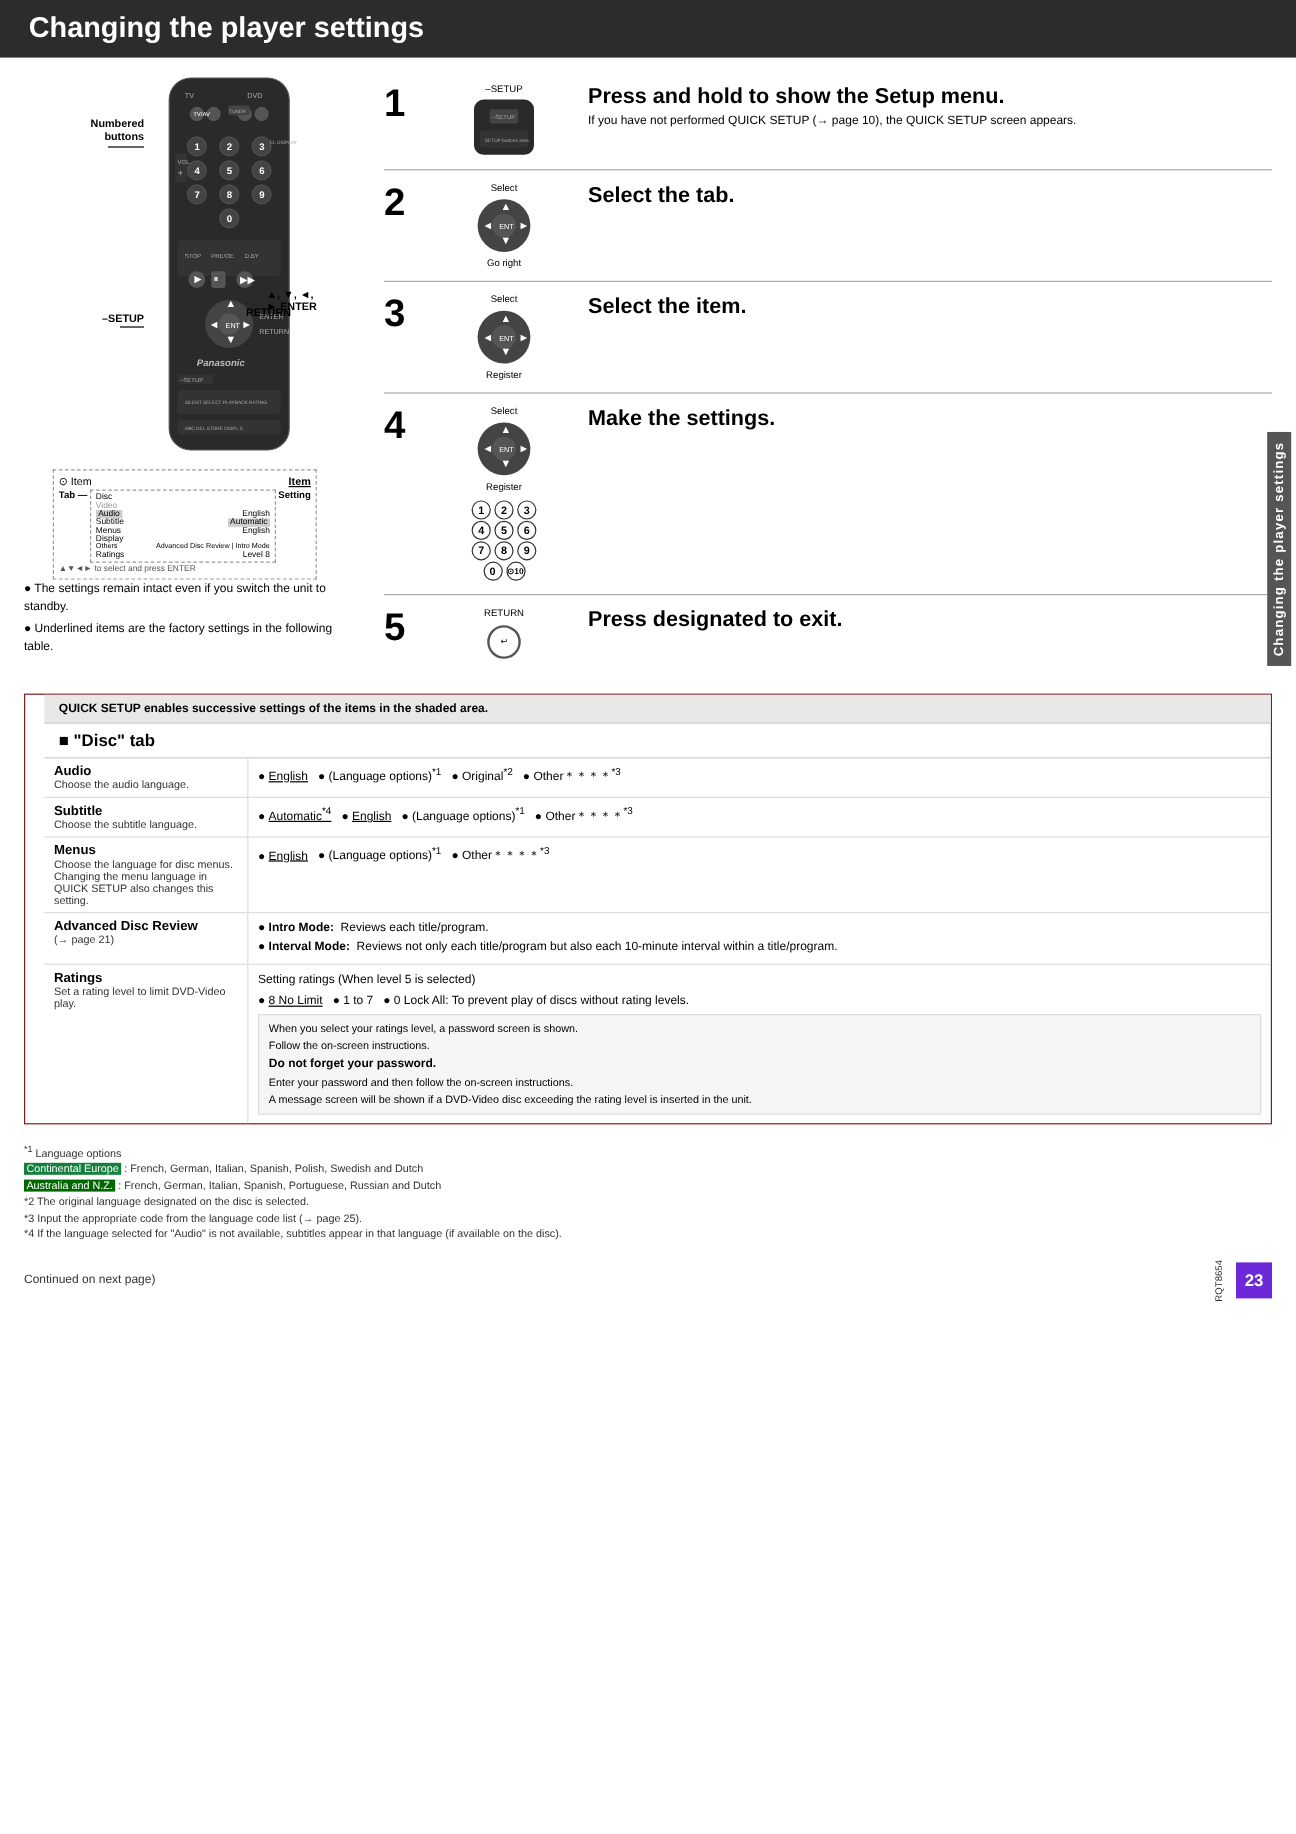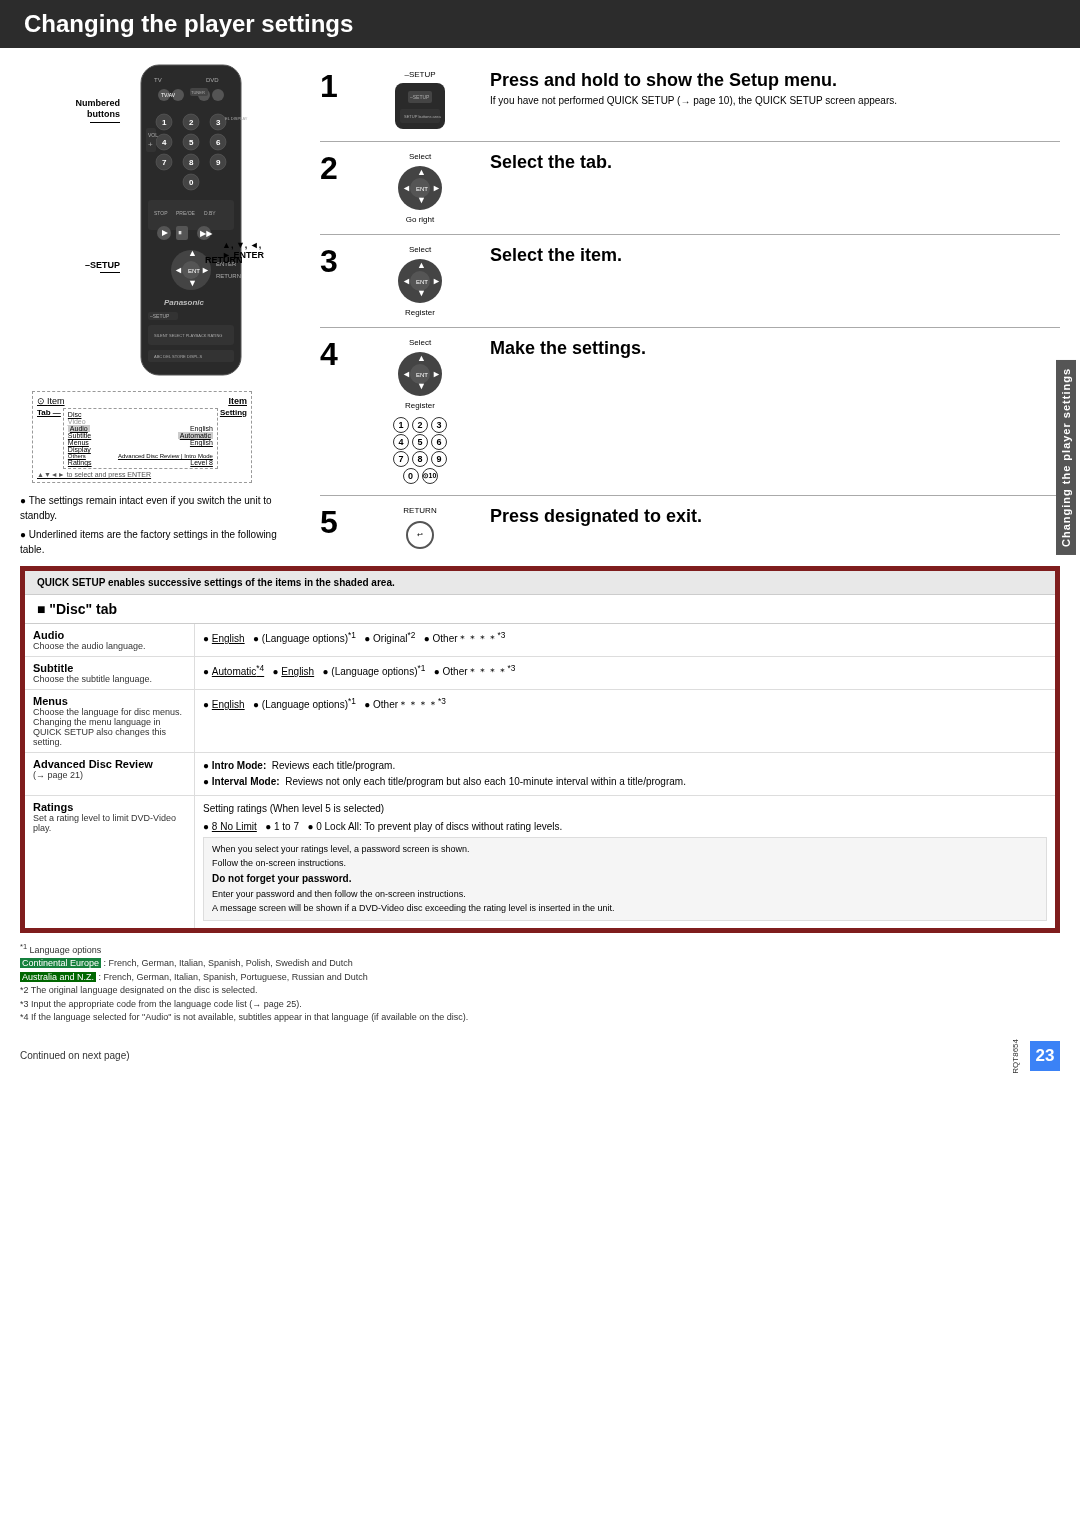--- a/index.html
+++ b/index.html
@@ -48,37 +48,38 @@
     
     .setup-diagram {
       margin-top: 10px;
       border: 1px dashed #999;
       padding: 4px;
       font-size: 9px;
       width: 220px;
     }
 
     .bullet-notes {
-      margin-top: 10px;
+      margin-top: 0;
       font-size: 10px;
       line-height: 1.5;
     }
     .bullet-notes p {
       margin-bottom: 4px;
     }
 
     
     .right-section {
       flex: 1;
     }
 
     
     .disc-section {
-      margin: 3px 20px;
-      border: 5px solid #7f1d1d;
+      margin: 15px 20px;
+      border: 1px solid #7f1d1d;
+      padding-left: 16px;
     }
 
     .quick-setup-notice {
       background: #e8e8e8;
       padding: 6px 12px;
       font-size: 10px;
       font-weight: bold;
       border-bottom: 1px solid #ccc;
     }
 
@@ -122,23 +123,23 @@
       display: flex;
       justify-content: space-between;
       align-items: center;
       padding: 6px 20px;
       font-size: 10px;
       color: #333;
       margin-top: 4px;
     }
 
     .page-number {
-      font-size: 17px;
-      font-weight: bold;
-      background: #3b82f6;
+      font-size: 14px;
+      font-weight: bold;
+      background: #6d28d9;
       color: #fff;
       width: 30px;
       height: 30px;
       display: flex;
       align-items: center;
       justify-content: center;
     }
 
     .info-box {
       background: #f5f5f5;
@@ -365,21 +366,21 @@
             <div style="position:absolute; top:180px; left:155px; font-size:9px; font-weight:bold;margin-left:17px;">
               <span>▲, ▼, ◄, ►</span> <span>ENTER</span>
             </div>
             <div style="position:absolute; top:195px; left:155px; font-size:9px; font-weight:bold;">
               <span>RETURN</span>
             </div>
           </div>
         </div>
       </div>
 
-      <div class="setup-diagram" style="margin-left:12px; margin-top:8px;text-decoration:underline;">
+      <div class="setup-diagram" style="margin-left:24px; margin-top:8px;">
         <div style="display:flex; justify-content:space-between; margin-bottom:2px;">
           <span style="font-size:9px;">⊙ <span>Item</span></span>
           <span style="font-size:9px; font-weight:bold; text-decoration:underline;">Item</span>
         </div>
         <div style="display:flex; gap:2px; font-size:8px;">
           <div>
             <div style="font-weight:bold; font-size:8px;">Tab —</div>
           </div>
           <div style="border:1px dashed #999; padding:2px 4px; flex:1; font-size:7px;">
             <div style="display:flex; justify-content:space-between;">

